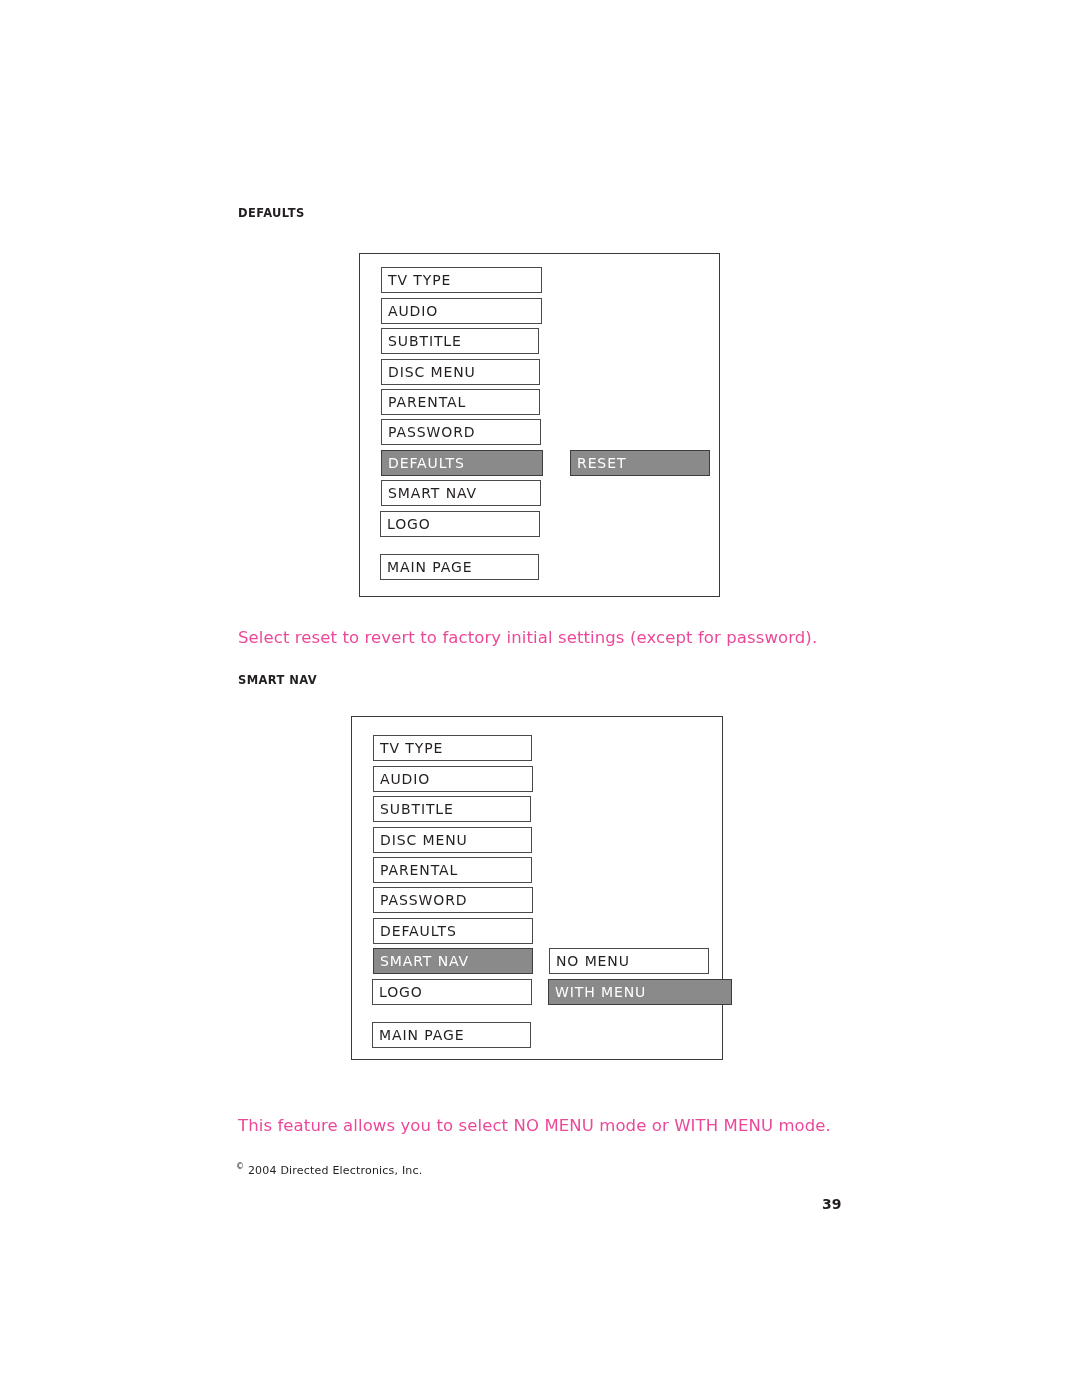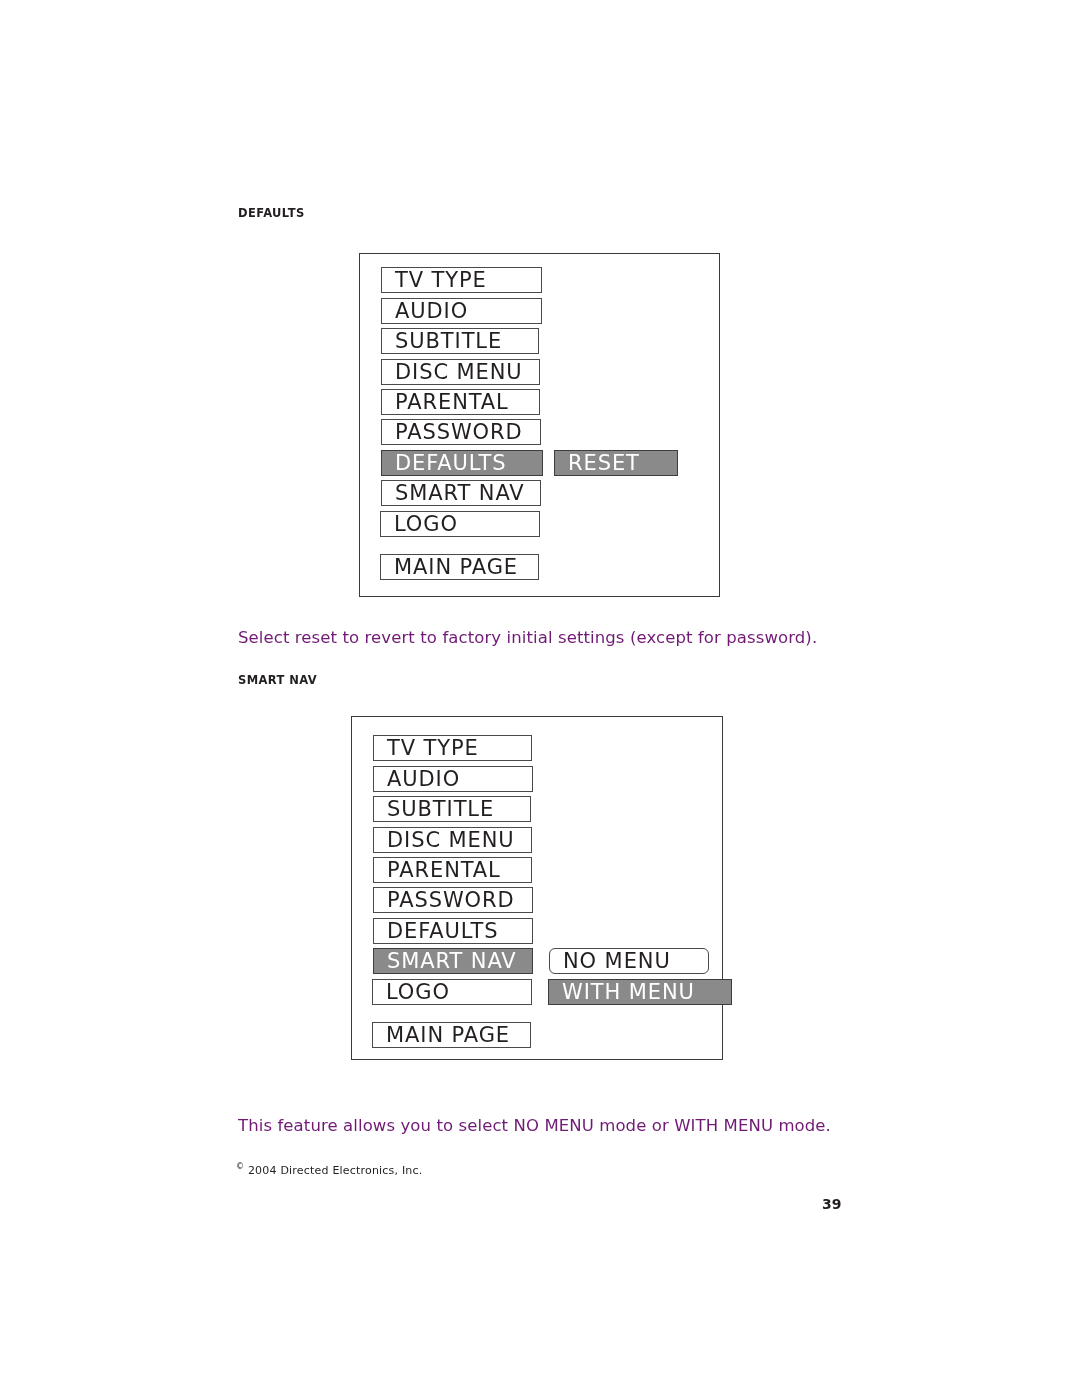--- a/index.html
+++ b/index.html
@@ -26,44 +26,44 @@
     position: absolute;
     font-size: 11.5px;
     font-weight: bold;
     letter-spacing: 0.4px;
     color: #231f20;
   }
 
   .caption {
     position: absolute;
     font-size: 16.5px;
-    color: #701a75;
+    color: #ec4899;
     letter-spacing: 0.1px;
     white-space: nowrap;
   }
 
   
   .menu-frame {
     position: absolute;
     border: 1.6px solid #3a3a3a;
     background: #ffffff;
     box-sizing: border-box;
   }
 
   .menu-item {
     position: absolute;
     box-sizing: border-box;
     border: 1.6px solid #4a4a4a;
     background: #ffffff;
-    font-size: 21px;
+    font-size: 14px;
     letter-spacing: 0.9px;
     color: #231f20;
     display: flex;
     align-items: center;
-    padding-left: 13px;
+    padding-left: 6px;
     height: 26px;
     white-space: nowrap;
   }
   .menu-item.selected {
     background: #8a8a8a;
     color: #ffffff;
     border-color: #3d3d3d;
   }
   .menu-item.sub {
     
@@ -119,21 +119,21 @@
   <div class="menu-item" style="left:381px; top:480px; width:160px;">
     <span>SMART NAV</span>
   </div>
   <div class="menu-item" style="left:380px; top:511px; width:160px;">
     <span>LOGO</span>
   </div>
   <div class="menu-item" style="left:380px; top:554px; width:159px;">
     <span>MAIN PAGE</span>
   </div>
 
-  <div class="menu-item selected sub" style="left:554px; top:450px; width:124px;">
+  <div class="menu-item selected sub" style="left:570px; top:450px; width:140px;">
     <span>RESET</span>
   </div>
 
   <div class="caption" style="left:238px; top:628px;">Select reset to revert to factory initial settings (except for password).</div>
 
   <div class="section-label" style="left:238px; top:673px;">SMART NAV</div>
 
   <div class="menu-frame" style="left:351px; top:716px; width:372px; height:344px;"></div>
 
   <div class="menu-item" style="left:373px; top:735px; width:159px;">
@@ -160,21 +160,21 @@
   <div class="menu-item selected" style="left:373px; top:948px; width:160px;">
     <span>SMART NAV</span>
   </div>
   <div class="menu-item" style="left:372px; top:979px; width:160px;">
     <span>LOGO</span>
   </div>
   <div class="menu-item" style="left:372px; top:1022px; width:159px;">
     <span>MAIN PAGE</span>
   </div>
 
-  <div class="menu-item sub" style="left:549px; top:948px; width:160px;border-radius:6px;">
+  <div class="menu-item sub" style="left:549px; top:948px; width:160px;">
     <span>NO MENU</span>
   </div>
   <div class="menu-item selected sub" style="left:548px; top:979px; width:184px;">
     <span>WITH MENU</span>
   </div>
 
   <div class="caption" style="left:238px; top:1096px;margin-top:20px;">This feature allows you to select NO MENU mode or WITH MENU mode.</div>
 
   <div class="footer-copy" style="left:236px; top:1162px;">
     <span class="sup">©</span>

